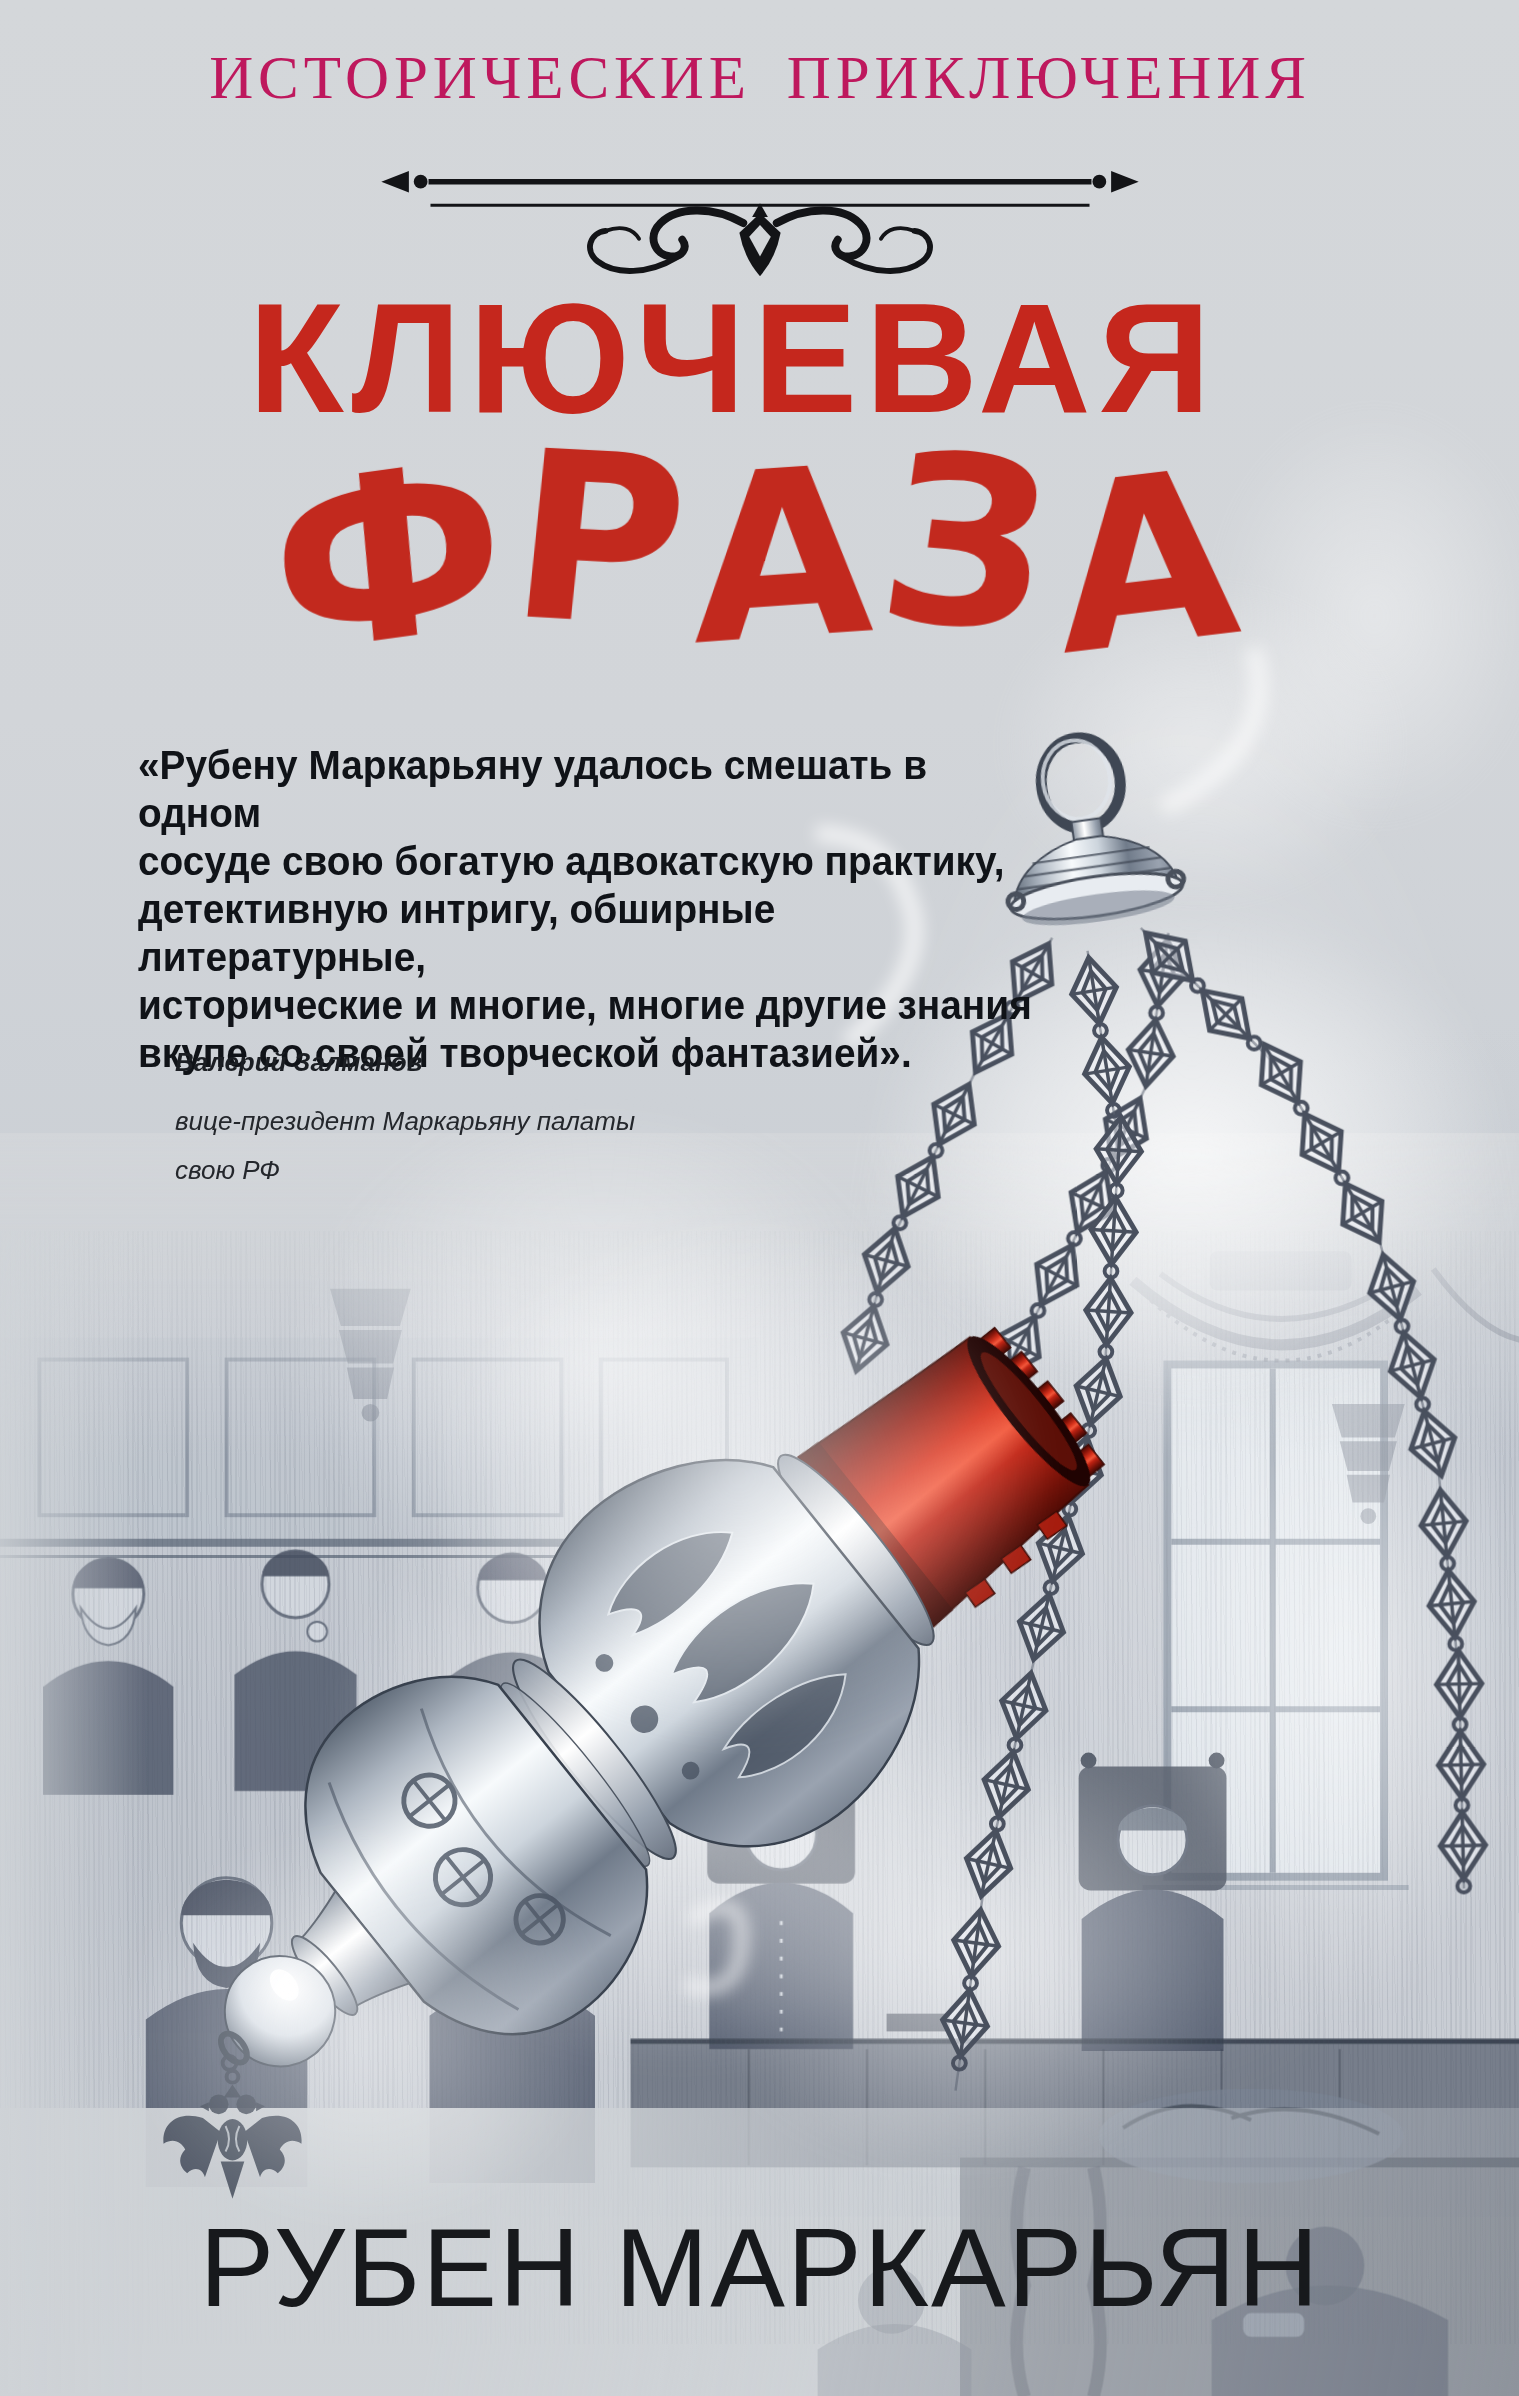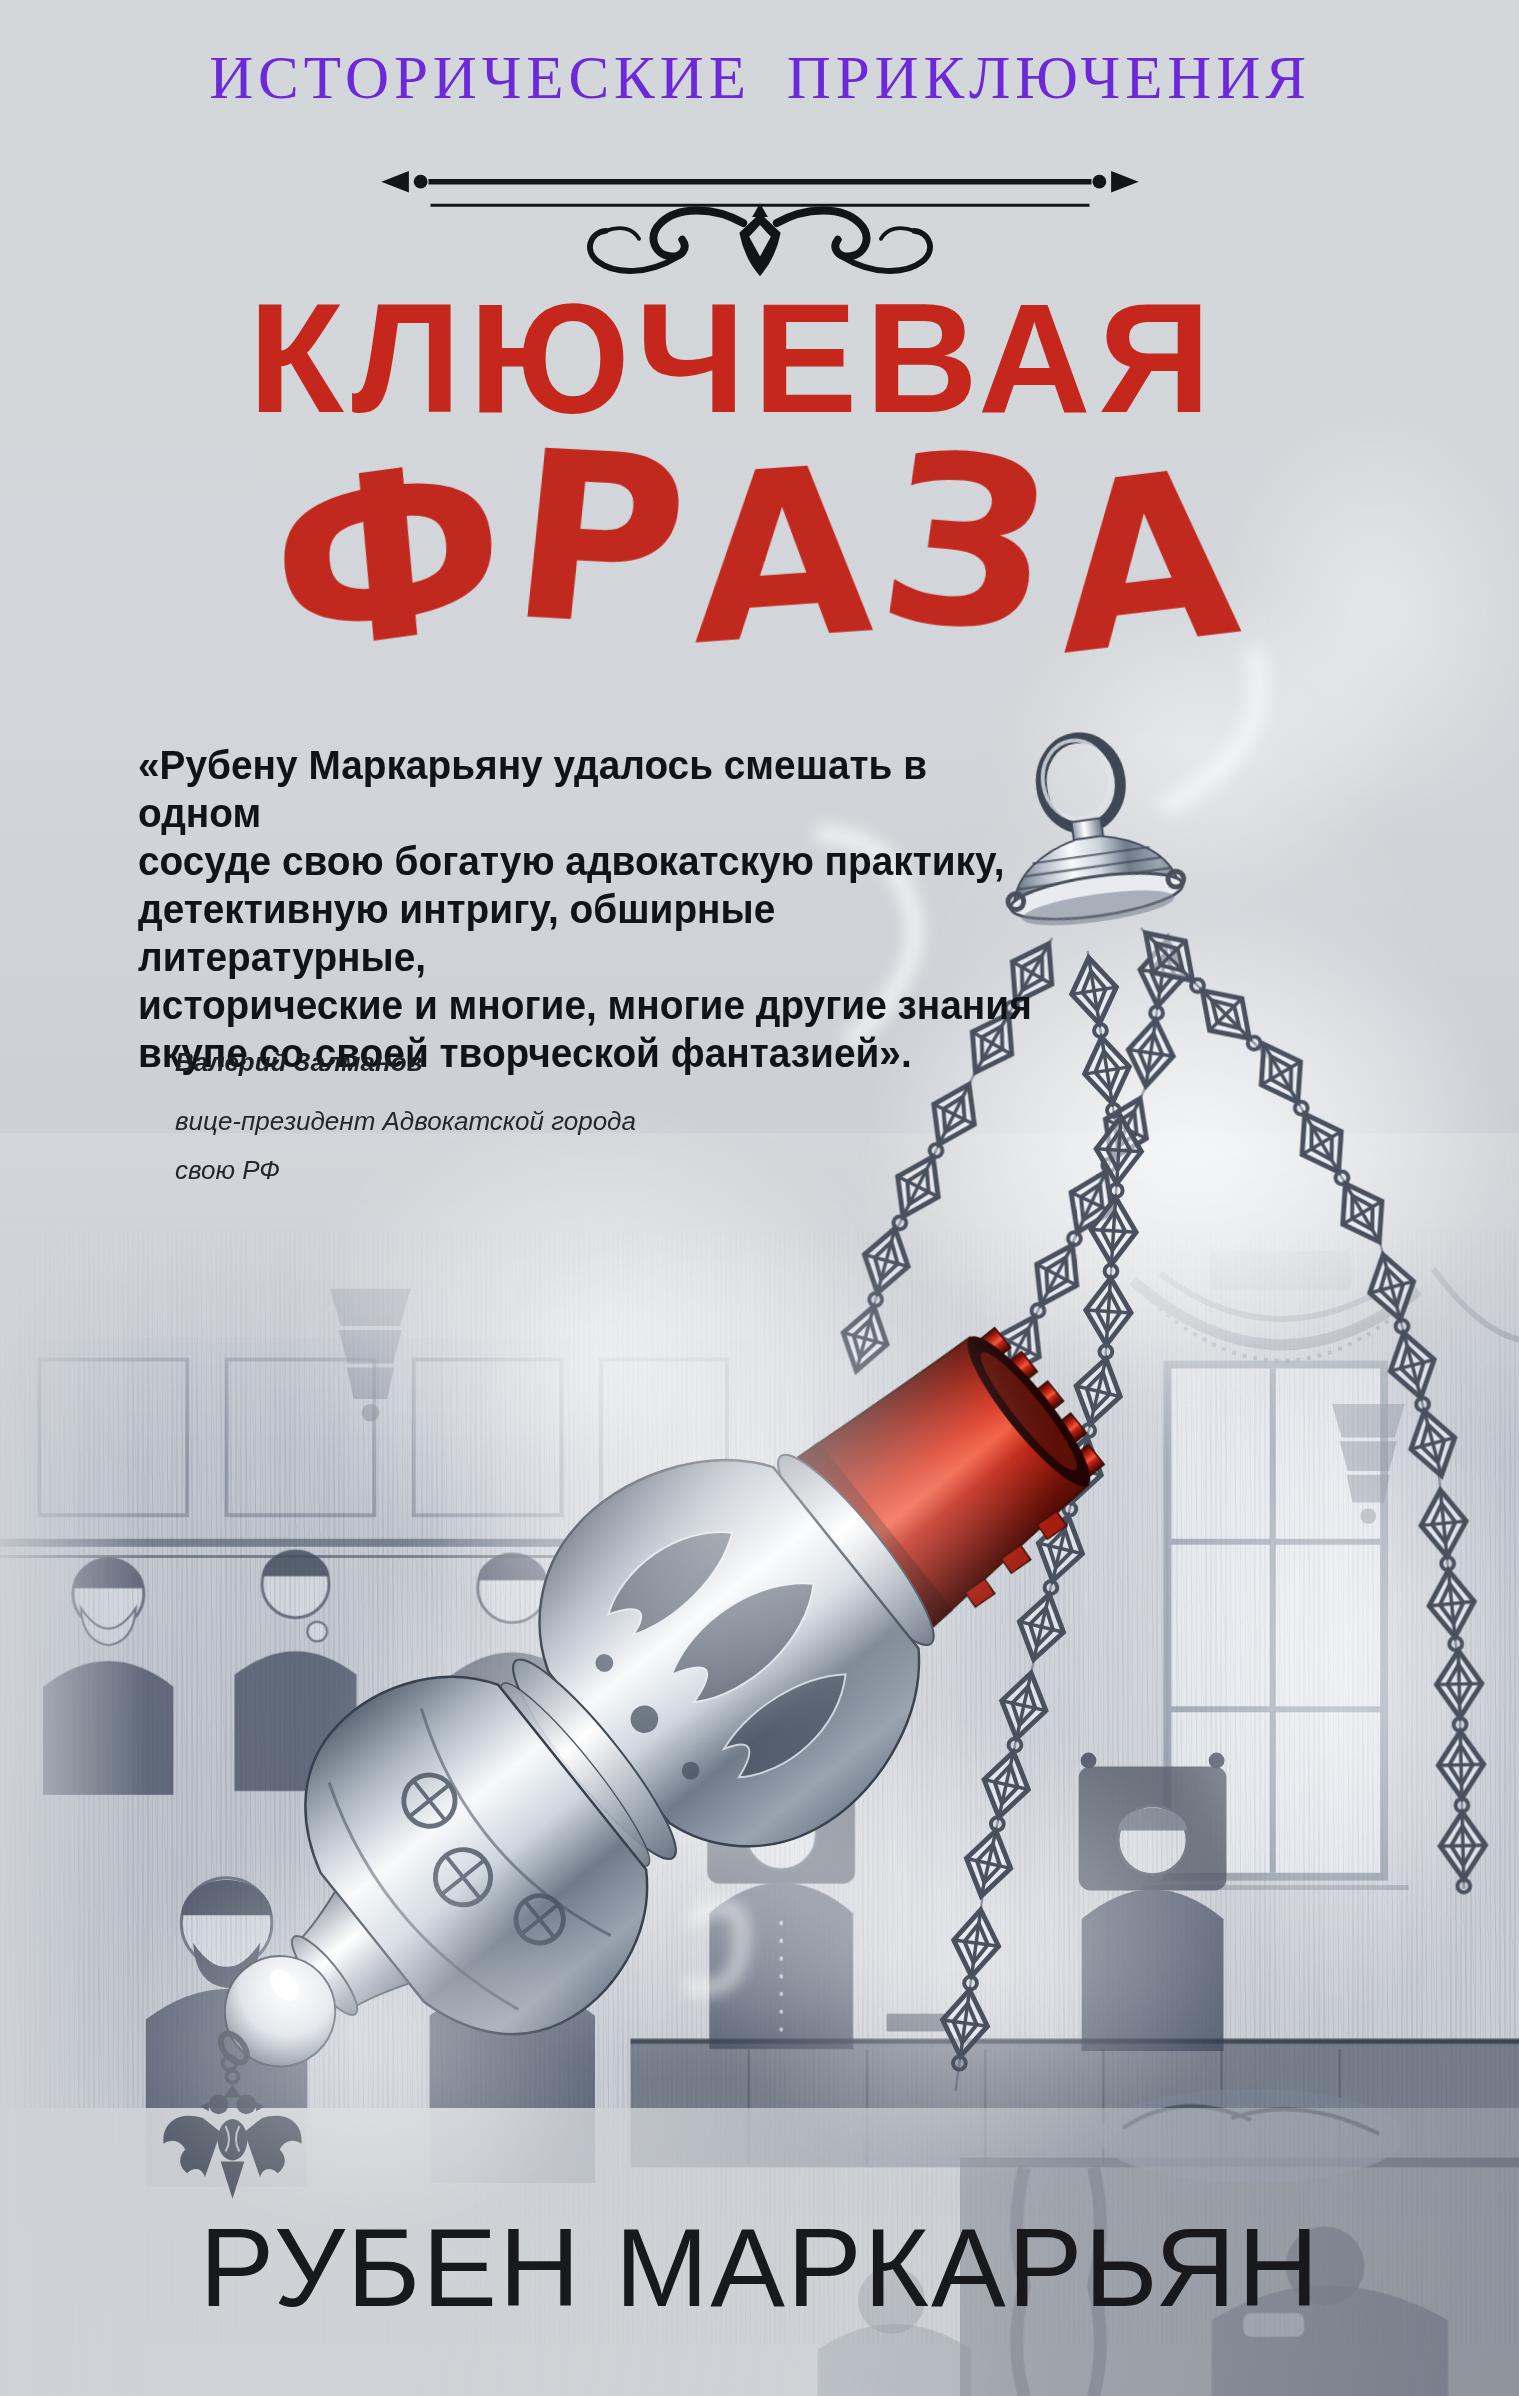--- a/index.html
+++ b/index.html
@@ -22,21 +22,21 @@
       background:linear-gradient(90deg,rgba(208,212,216,.85),rgba(208,212,216,0));}
   .fade-bottom{left:0;top:2108px;width:1520px;height:289px;
       background:linear-gradient(100deg,rgba(206,210,214,.95) 30%,rgba(206,210,214,.45) 70%,rgba(206,210,214,.25) 100%);}
   .smoke{position:absolute;border-radius:50%;filter:blur(17.7px);
       background:radial-gradient(closest-side,rgba(255,255,255,.95),rgba(255,255,255,.45) 55%,rgba(255,255,255,0));}
   .z20{z-index:20}.z35{z-index:35}
   #main-art{position:absolute;left:0;top:0;z-index:30;}
   .txt{position:absolute;z-index:50;}
   .series{left:0;top:43px;width:1520px;text-align:center;
       font-family:"Liberation Serif",serif;font-size:61px;letter-spacing:4.9px;word-spacing:15.8px;
-      color:#6d28d9;font-weight:500;}
+      color:#be185d;font-weight:500;}
   .ornament{left:50%;top:164px;transform:translateX(-50%);z-index:50;position:absolute;}
   .title1{left:0;top:280px;width:1467px;text-align:center;
       font-size:156px;font-weight:bold;letter-spacing:7.9px;color:#c5271d;line-height:1;}
   .title2{left:0;top:431px;width:1520px;text-align:center;
       font-family:"DejaVu Sans",sans-serif;font-size:232px;font-weight:bold;letter-spacing:9.9px;
       color:#c2291e;line-height:1.05;transform:skewX(-3deg);}
   .quote{left:138px;top:741px;width:946px;font-size:40px;font-weight:bold;line-height:48px;
       color:#101318;transform:scaleX(.97);transform-origin:left top;}
   .attr{left:175px;top:1038px;width:749px;font-size:26px;line-height:49px;color:#24272c;font-style:italic;}
   .attr .name{font-weight:bold;color:#1b1e23;margin-bottom:9.9px;}
@@ -416,19 +416,19 @@
   <div class="txt quote">
     <div>«Рубену Маркарьяну удалось смешать в одном</div>
     <div>сосуде свою богатую адвокатскую практику,</div>
     <div>детективную интригу, обширные литературные,</div>
     <div>исторические и многие, многие другие знания</div>
     <div>вкупе со своей творческой фантазией».</div>
   </div>
 
   <div class="txt attr">
     <div class="name">Валерий Залманов</div>
-    <div>вице-президент Адвокатской города</div>
+    <div>вице-президент Маркарьяну палаты</div>
     <div>свою РФ</div>
   </div>
 
   <div class="txt author">РУБЕН МАРКАРЬЯН</div>
 </div>
 
 
 </body></html>

